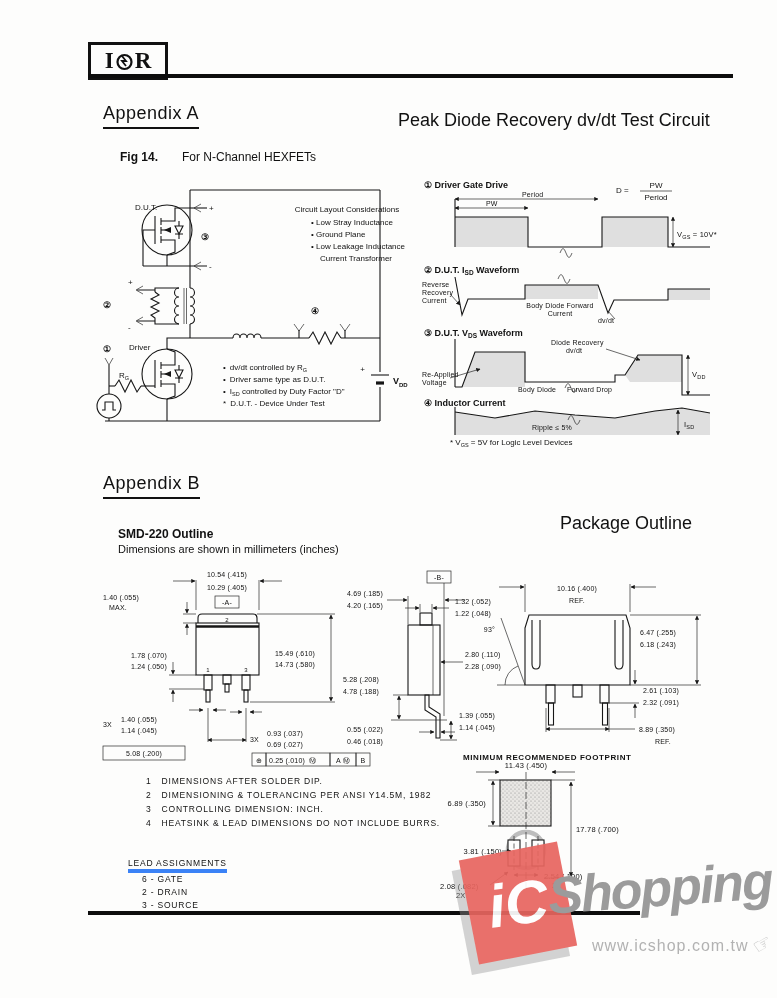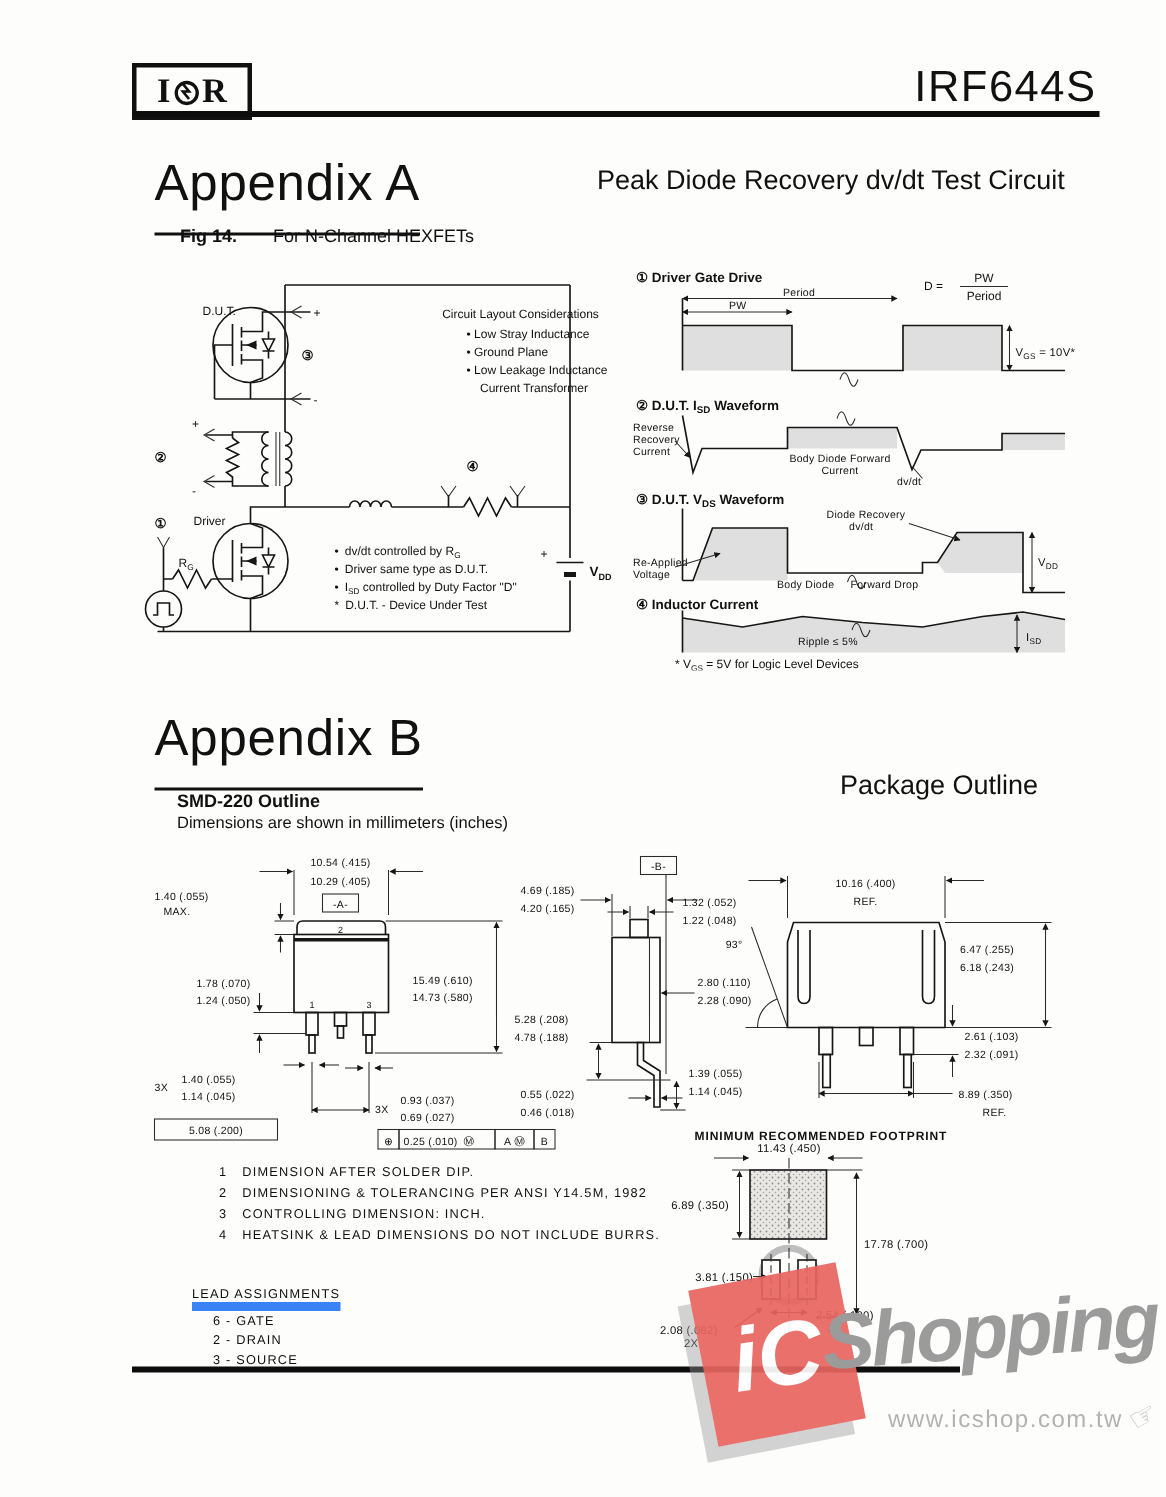--- a/index.html
+++ b/index.html
@@ -4,29 +4,29 @@
 <style>
   html,body{margin:0;padding:0;background:#ffffff;}
   .page{position:relative;width:777px;height:998px;background:#fdfdfc;overflow:hidden;
         font-family:"Liberation Sans",sans-serif;color:#111;}
   .abs{position:absolute;}
   .rule{position:absolute;background:#0d0d0d;}
   .hdr-part{font-size:29px;font-weight:500;letter-spacing:1px;}
   .logo-box{position:absolute;left:88px;top:42px;width:74px;height:32px;border:3px solid #111;
             display:flex;align-items:center;justify-content:center;gap:2px;
             font-family:"Liberation Serif",serif;font-weight:bold;font-size:23px;}
-  .apx-head{font-size:34px;font-weight:400;letter-spacing:0.5px;border-bottom:2px solid #111;padding-bottom:13px;}
+  .apx-head{font-size:18px;font-weight:400;letter-spacing:0.5px;border-bottom:2px solid #111;padding-bottom:3px;}
   .apx-sub{font-size:18px;font-weight:400;}
   .figcap{font-size:12px;}
   .figcap b{margin-right:24px;}
   .smd-title{font-size:12px;font-weight:bold;}
   .dims-note{font-size:11px;}
   .notes-blk{font-size:8.5px;letter-spacing:0.8px;line-height:14px;}
   .notes-blk .nt{display:flex;gap:10px;margin-left:18px;}
-  .la-title{font-size:8.5px;letter-spacing:0.8px;border-bottom:6px solid #3b82f6;display:inline-block;padding-bottom:1px;}
+  .la-title{font-size:8.5px;letter-spacing:0.8px;border-bottom:4px solid #3b82f6;display:inline-block;padding-bottom:1px;}
   .la-item{font-size:8.5px;letter-spacing:0.8px;line-height:13px;margin-left:14px;}
   svg text{font-family:"Liberation Sans",sans-serif;fill:#111;}
   .t6{font-size:6px;} .t7{font-size:7px;letter-spacing:0.2px;} .t75{font-size:7.5px;letter-spacing:0.2px;}
   .t8{font-size:8px;} .t9{font-size:9px;font-weight:600;} .tb8{font-size:8px;font-weight:bold;letter-spacing:0.6px;}
   .ln{stroke:#161616;stroke-width:1.1;fill:none;}
   .thin{stroke:#2a2a2a;stroke-width:0.7;fill:none;}
   .shade{fill:#d9d9d9;opacity:0.85;}
   
   .wm{position:absolute;left:432px;top:836px;width:345px;height:156px;z-index:9;}
   .wm-square{position:absolute;left:36px;top:14px;width:100px;height:106px;background:#e8655f;opacity:0.92;
@@ -44,21 +44,20 @@
 <div class="page">
 
   <div class="logo-box">
     <span>I</span>
     <svg width="17" height="20">
       <circle cx="8.5" cy="11" r="7" stroke="#111" stroke-width="2.2" fill="none"></circle>
       <path d="M6,5 l4,5 h-4 l4,5" stroke="#111" stroke-width="1.8" fill="none"></path>
     </svg>
     <span>R</span>
   </div>
-  <div class="abs hdr-part" style="right:46px;top:42px;">IRF644S</div>
   <div class="rule" style="left:88px;top:74px;width:645px;height:4px;"></div>
 
   <div class="abs apx-head" style="left:103px;top:103px;">Appendix A</div>
   <div class="abs apx-sub" style="left:398px;top:110px;">Peak Diode Recovery dv/dt Test Circuit</div>
   <div class="abs figcap" style="left:120px;top:150px;">
     <b>Fig 14.</b><span>For N-Channel  HEXFETs</span>
   </div>
 
   <svg class="abs" style="left:95px;top:178px;" width="330" height="264" viewBox="0 0 330 264">
     <defs>
@@ -437,21 +436,21 @@
     <text class="t75" x="106" y="131">2.54 (.100)</text>
     <text class="t75" x="114" y="140">2X</text>
     <text class="t75" x="2" y="141">2.08 (.082)</text>
     <text class="t75" x="18" y="150">2X</text>
     <path class="thin" d="M52,137 L70,124" marker-end="url(#ar4)"></path>
   </svg>
 
   <div class="abs notes-blk" style="left:128px;top:774px;width:320px;">
     <div class="nt">
       <span>1</span>
-        <span>DIMENSION  AFTER  SOLDER  DIP.</span>
+        <span>DIMENSIONS  AFTER  SOLDER  DIP.</span>
       </div>
     <div class="nt">
       <span>2</span>
         <span>DIMENSIONING  &amp;  TOLERANCING  PER  ANSI Y14.5M, 1982</span>
       </div>
     <div class="nt">
       <span>3</span>
         <span>CONTROLLING  DIMENSION:  INCH.</span>
       </div>
     <div class="nt">

